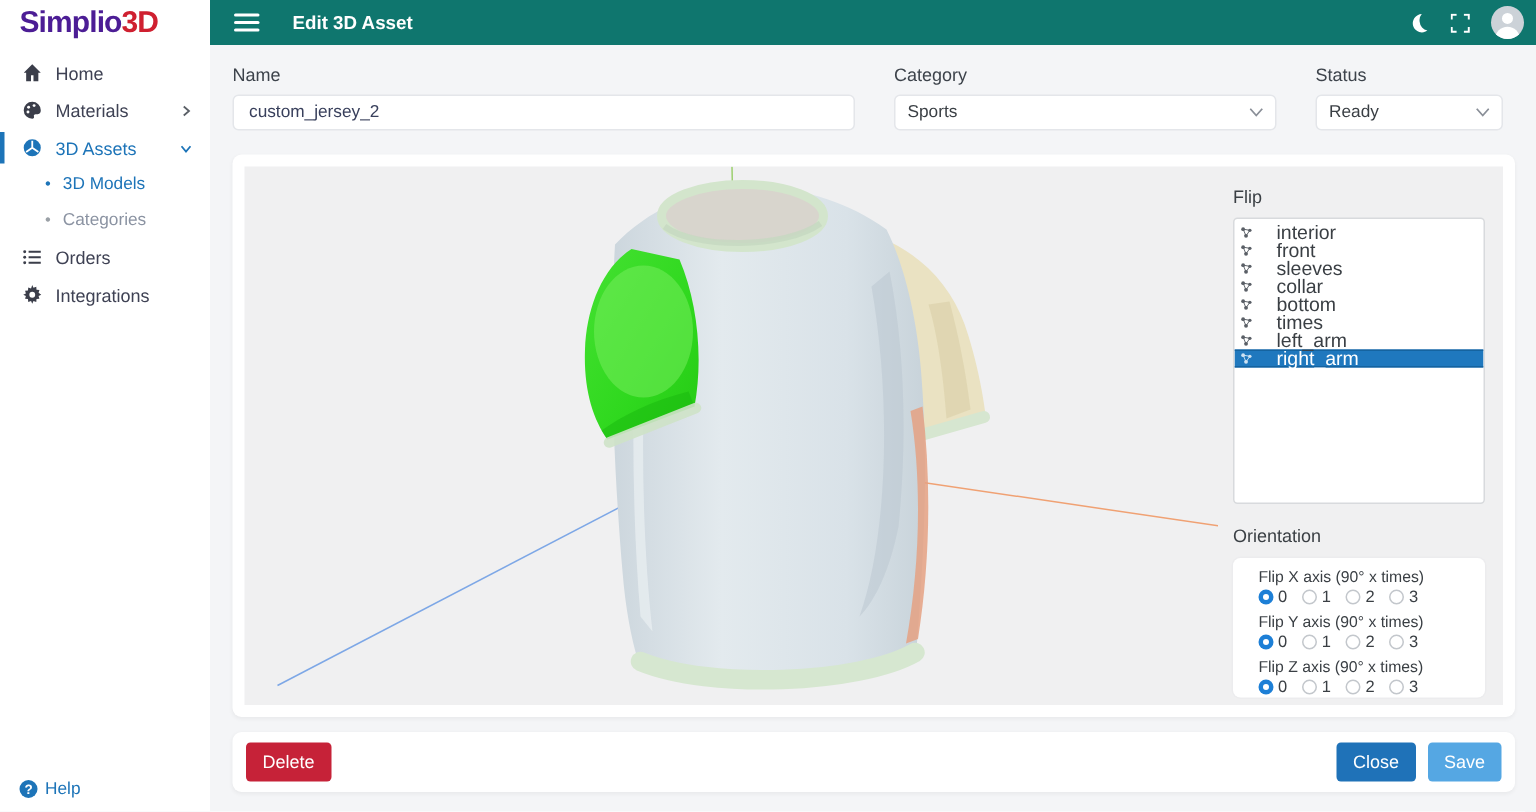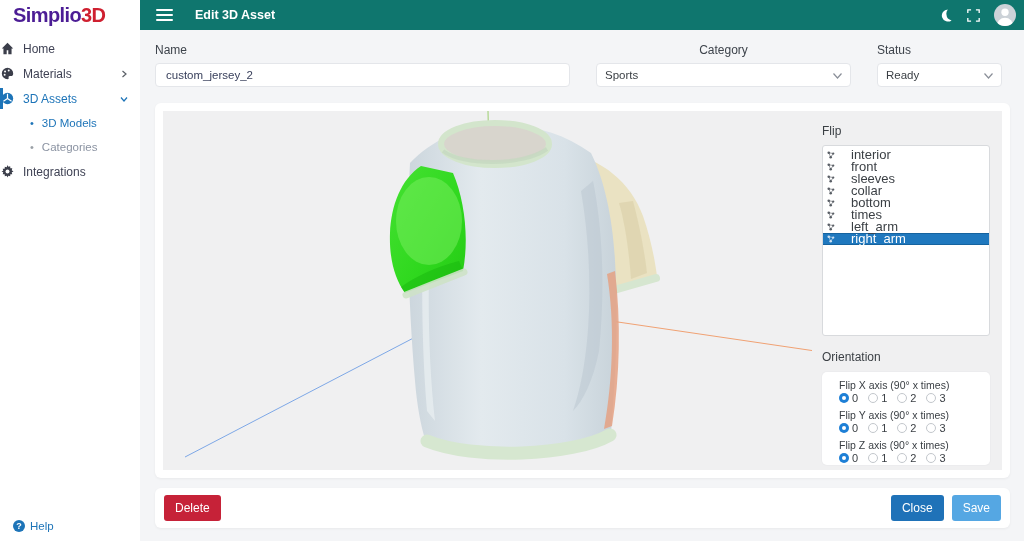--- a/index.html
+++ b/index.html
@@ -5,21 +5,21 @@
   * { margin:0; padding:0; box-sizing:border-box; }
   html,body { width:1024px; height:541px; overflow:hidden; }
   body { font-family:"Liberation Sans","DejaVu Sans",sans-serif; background:#f4f5f7; position:relative; color:#3a3f44; }
 
   
   .sidebar { position:absolute; left:0; top:0; width:140px; height:541px; background:#fff; z-index:5; }
   .logo { height:30px; display:flex; align-items:center; padding-left:13px; font-size:20px; font-weight:800; letter-spacing:-0.6px; }
   .logo .p1 { color:#4c1d95; }
   .logo .p2 { color:#cf2030; }
   .nav { margin-top:6px; }
-  .nav-item { position:relative; height:25px; display:flex; align-items:center; gap:9px; font-size:12px; color:#3f4254; cursor:pointer; }
+  .nav-item { position:relative; height:25px; display:flex; align-items:center; gap:9px; padding-left:14px; font-size:12px; color:#3f4254; cursor:pointer; }
   .nav-item .nico { width:14px; height:14px; display:flex; align-items:center; justify-content:center; flex:none; }
   .nav-item.active { color:#1d74b8; }
   .nav-item.active::before { content:""; position:absolute; left:0; top:2px; bottom:2px; width:3px; background:#1d74b8; }
   .nav-item .chev { margin-left:auto; margin-right:12px; display:flex; }
   .nav-sub { height:24px; display:flex; align-items:center; gap:8px; padding-left:30px; font-size:11.5px; cursor:pointer; }
   .nav-sub .dot { font-size:11px; }
   .nav-sub.active { color:#1d74b8; }
   .nav-sub.muted { color:#8b93a2; }
   .nav-sub.muted .dot { color:#9aa0a6; }
   .help { position:absolute; left:13px; bottom:9px; display:flex; align-items:center; gap:5px; color:#1d74b8; font-size:11.5px; cursor:pointer; }
@@ -30,21 +30,21 @@
   .burger { width:17px; display:flex; flex-direction:column; gap:3px; cursor:pointer; }
   .burger span { height:2px; background:#fff; border-radius:1px; }
   .tb-title { font-size:12.5px; font-weight:600; margin-left:22px; }
   .tb-right { margin-left:auto; display:flex; align-items:center; gap:14px; }
   .tb-icon { display:flex; cursor:pointer; }
   .avatar { width:22px; height:22px; border-radius:50%; background:#ccd2d8; overflow:hidden; display:flex; align-items:flex-end; justify-content:center; cursor:pointer; }
 
   
   .content { position:absolute; left:140px; top:30px; right:0; bottom:0; padding:13px 14px 0 15px; }
   .form-row { display:flex; gap:26px; }
-  .fld-name { width:415px; } .fld-cat { width:255px;text-align:center; } .fld-status { width:125px; }
+  .fld-name { width:415px; } .fld-cat { width:255px; } .fld-status { width:125px; }
   .fld label { display:block; font-size:12px; color:#3d434b; margin-bottom:6px; }
   .tinput { width:100%; height:24px; background:#fff; border:1px solid #e4e6ea; border-radius:4px; font-size:11.5px; color:#39405c; padding:0 10px; font-family:inherit; outline:none; }
   .select { width:100%; height:24px; background:#fff; border:1px solid #e4e6ea; border-radius:4px; font-size:11.5px; color:#3a3f44; padding:0 8px; display:flex; align-items:center; cursor:pointer; }
   .select .caret { margin-left:auto; color:#8a8f98; }
 
   
   .main-card { margin-top:16px; height:375px; background:#fff; border-radius:6px; box-shadow:0 1px 3px rgba(0,0,0,.05); padding:8px; display:flex; }
   .viewer { flex:1; background:#f0f0f1; position:relative; overflow:hidden; }
   .rpanel { width:190px; background:#f0f0f1; padding:0 12px 0 10px; }
   .rp-title { font-size:12px; color:#3a3f44; margin:13px 0 7px; }
@@ -120,20 +120,31 @@
       <span class="dot">•</span>
       <span>3D Models</span>
     </div>
     <div class="nav-sub muted">
       <span class="dot">•</span>
       <span>Categories</span>
     </div>
     <div class="nav-item">
       <span class="nico">
           <svg width="13" height="13" viewBox="0 0 16 16">
+            <path d="M5 3.5h10M5 8h10M5 12.5h10" stroke="#3b3e4a" stroke-width="1.6"></path>
+            <circle cx="1.8" cy="3.5" r="1.2" fill="#3b3e4a"></circle>
+            <circle cx="1.8" cy="8" r="1.2" fill="#3b3e4a"></circle>
+            <circle cx="1.8" cy="12.5" r="1.2" fill="#3b3e4a"></circle>
+          </svg>
+        </span>
+      <span>Orders</span>
+    </div>
+    <div class="nav-item">
+      <span class="nico">
+          <svg width="13" height="13" viewBox="0 0 16 16">
             <path d="M8 0l1 2.2 2.3-.7.2 2.4 2.4.2-.7 2.3L15.4 8l-2.2 1 .7 2.3-2.4.2-.2 2.4-2.3-.7L8 15.4l-1-2.2-2.3.7-.2-2.4-2.4-.2.7-2.3L.6 8l2.2-1-.7-2.3 2.4-.2.2-2.4 2.3.7z" fill="#3b3e4a"></path>
             <circle cx="8" cy="8" r="2.4" fill="#fff"></circle>
           </svg>
         </span>
       <span>Integrations</span>
     </div>
   </div>
   <div class="help">
     <span class="help-badge">?</span>
     <span>Help</span>

